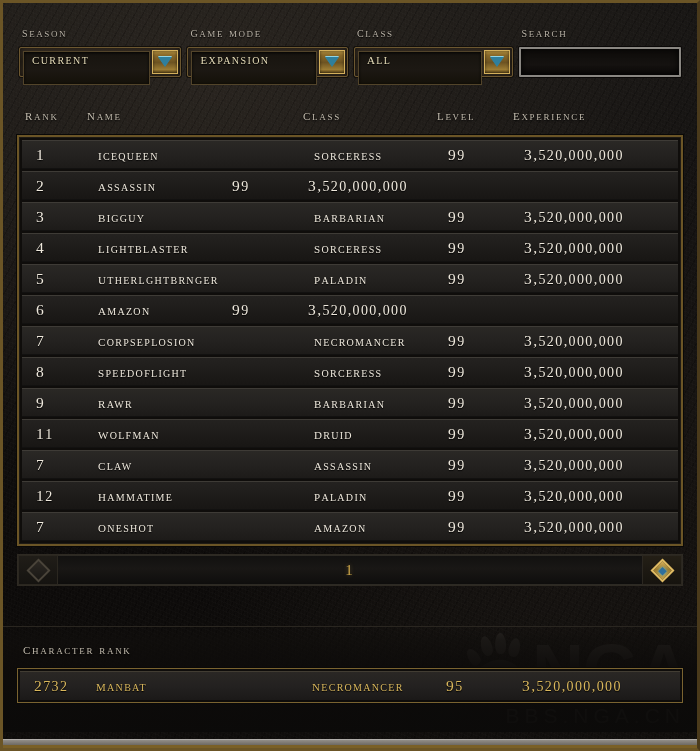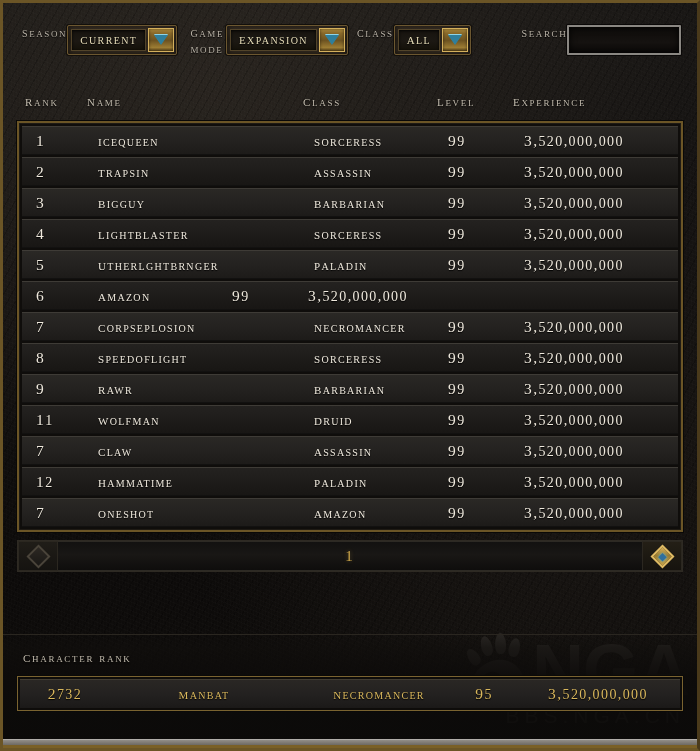--- a/index.html
+++ b/index.html
@@ -60,21 +60,21 @@
     font-family:"Liberation Sans", sans-serif;
     text-align:right; font-size:21px; letter-spacing:5px;
     color:#6f6c67; margin-top:4px; padding-right:4px;
   }
 
   
   #content{ position:relative; z-index:2; padding:0; }
 
   
   #filters{ display:flex; padding:22px 16px 0 16px; }
-  .filter-col{ display:flex; flex-direction:row; }
+  .filter-col{ display:flex; flex-direction:column; }
   .f-season{ width:170px; }
   .f-mode  { width:168px; margin-left:6px; }
   .f-class { width:166px; margin-left:6px; }
   .f-search{ width:170px; margin-left:6px; }
 
   .f-label{
     font-family:"Liberation Serif", serif;
     font-size:13px; letter-spacing:1.6px;
     color:#b9b2a6; font-variant:small-caps; text-transform:lowercase;
     margin-bottom:6px; padding-left:3px;
@@ -87,22 +87,22 @@
     position:relative; height:30px; display:flex; align-items:stretch;
     background:linear-gradient(180deg,#3b3126 0%, #2a2319 48%, #362c20 100%);
     border:1px solid #6c5730;
     border-radius:2px;
     box-shadow:0 0 0 1px #120f0b, inset 0 0 6px rgba(0,0,0,.7);
   }
   .dd-inner{
     flex:1; margin:3px 2px 3px 3px;
     background:linear-gradient(180deg,#17140f 0%, #1c1813 55%, #141109 100%);
     border:1px solid #52442a;
-    display:flex; align-items:flex-start;
-    padding:0 8px;
+    display:flex; align-items:flex-end;
+    padding:16px 8px;
     box-shadow:inset 0 1px 3px rgba(0,0,0,.9);
     overflow:hidden;
   }
   .dd-val{
     font-family:"Liberation Serif", serif;
     font-size:14px; letter-spacing:1.4px; color:#e6dcb8;
     font-variant:small-caps; text-transform:lowercase; white-space:nowrap;
     text-shadow:0 1px 1px #000;
   }
   .dd-val::first-letter{ font-size:15.5px; }
@@ -212,40 +212,39 @@
     border-top:1px solid #2d2a24; border-bottom:1px solid #2d2a24;
     background:linear-gradient(180deg,#121110 0%,#191715 45%,#0e0d0c 100%);
   }
   .pg-num{
     font-family:"Liberation Serif", serif; font-size:15px;
     color:#c9a348; letter-spacing:2px; text-shadow:0 0 4px rgba(201,163,72,.4);
   }
 
   
   #crank{
-    position:absolute; left:0; right:0; bottom:8px; z-index:3;
+    position:absolute; left:0; right:0; bottom:16px; z-index:3;
     background:
       linear-gradient(180deg, rgba(20,18,16,.0) 0%, rgba(16,14,12,.55) 12%, rgba(13,11,10,.92) 40%, rgba(11,10,9,.97) 100%);
     padding:14px 14px 0 14px; height:106px;
     border-top:1px solid #2a2620;
   }
   #crank-title{
     font-family:"Liberation Serif", serif;
     font-size:13.5px; letter-spacing:1.7px; color:#c3bcae;
     font-variant:small-caps; text-transform:lowercase; padding-left:6px;
     text-shadow:0 1px 2px #000;
   }
   #crank-title::first-letter{ font-size:15px; }
   #crank-frame{
     margin-top:10px;
     border:1px solid #7a6330;
     padding:2px;
     background:#0e0c0a;
     box-shadow:0 0 0 1px #0a0908;
-    text-align:center;
   }
   #crank-row{
     display:flex; align-items:center; height:29px; padding:0 6px 0 10px;
     background:linear-gradient(180deg,#2a2724 0%, #232120 52%, #1b1918 100%);
     border-top:1px solid #423d33;
     font-family:"Liberation Serif", serif;
     color:#d9b75c; font-size:14px; letter-spacing:1.3px;
     font-variant:small-caps; text-transform:lowercase;
     text-shadow:0 1px 1px #000;
   }
@@ -341,21 +340,20 @@
       <div id="tbody">
           <div class="trow">
             <span class="cell c-rank num">1</span>
             <span class="cell c-name">IceQueen</span>
             <span class="cell c-class">Sorceress</span>
             <span class="cell c-level num">99</span>
             <span class="cell c-exp num">3,520,000,000</span>
           </div>
           <div class="trow alt">
             <span class="cell c-rank num">2</span>
-            <span class="cell c-name">Trapsin</span>
             <span class="cell c-class">Assassin</span>
             <span class="cell c-level num">99</span>
             <span class="cell c-exp num">3,520,000,000</span>
           </div>
           <div class="trow">
             <span class="cell c-rank num">3</span>
             <span class="cell c-name">BigGuy</span>
             <span class="cell c-class">Barbarian</span>
             <span class="cell c-level num">99</span>
             <span class="cell c-exp num">3,520,000,000</span>

